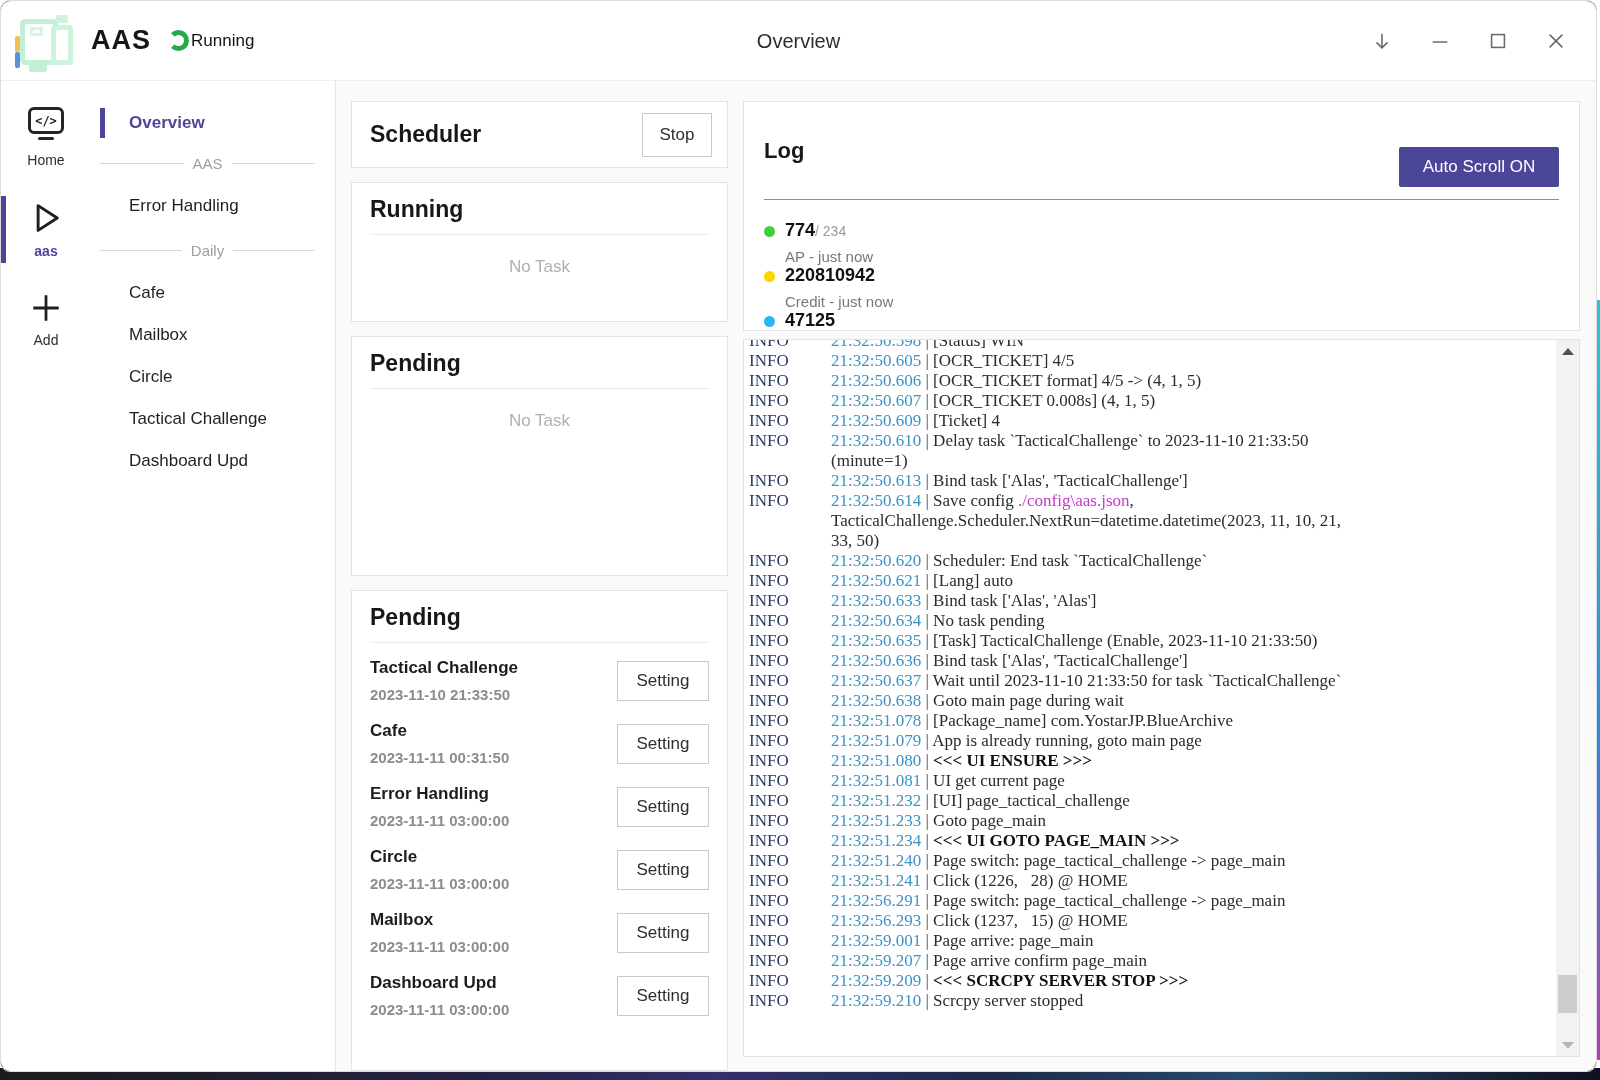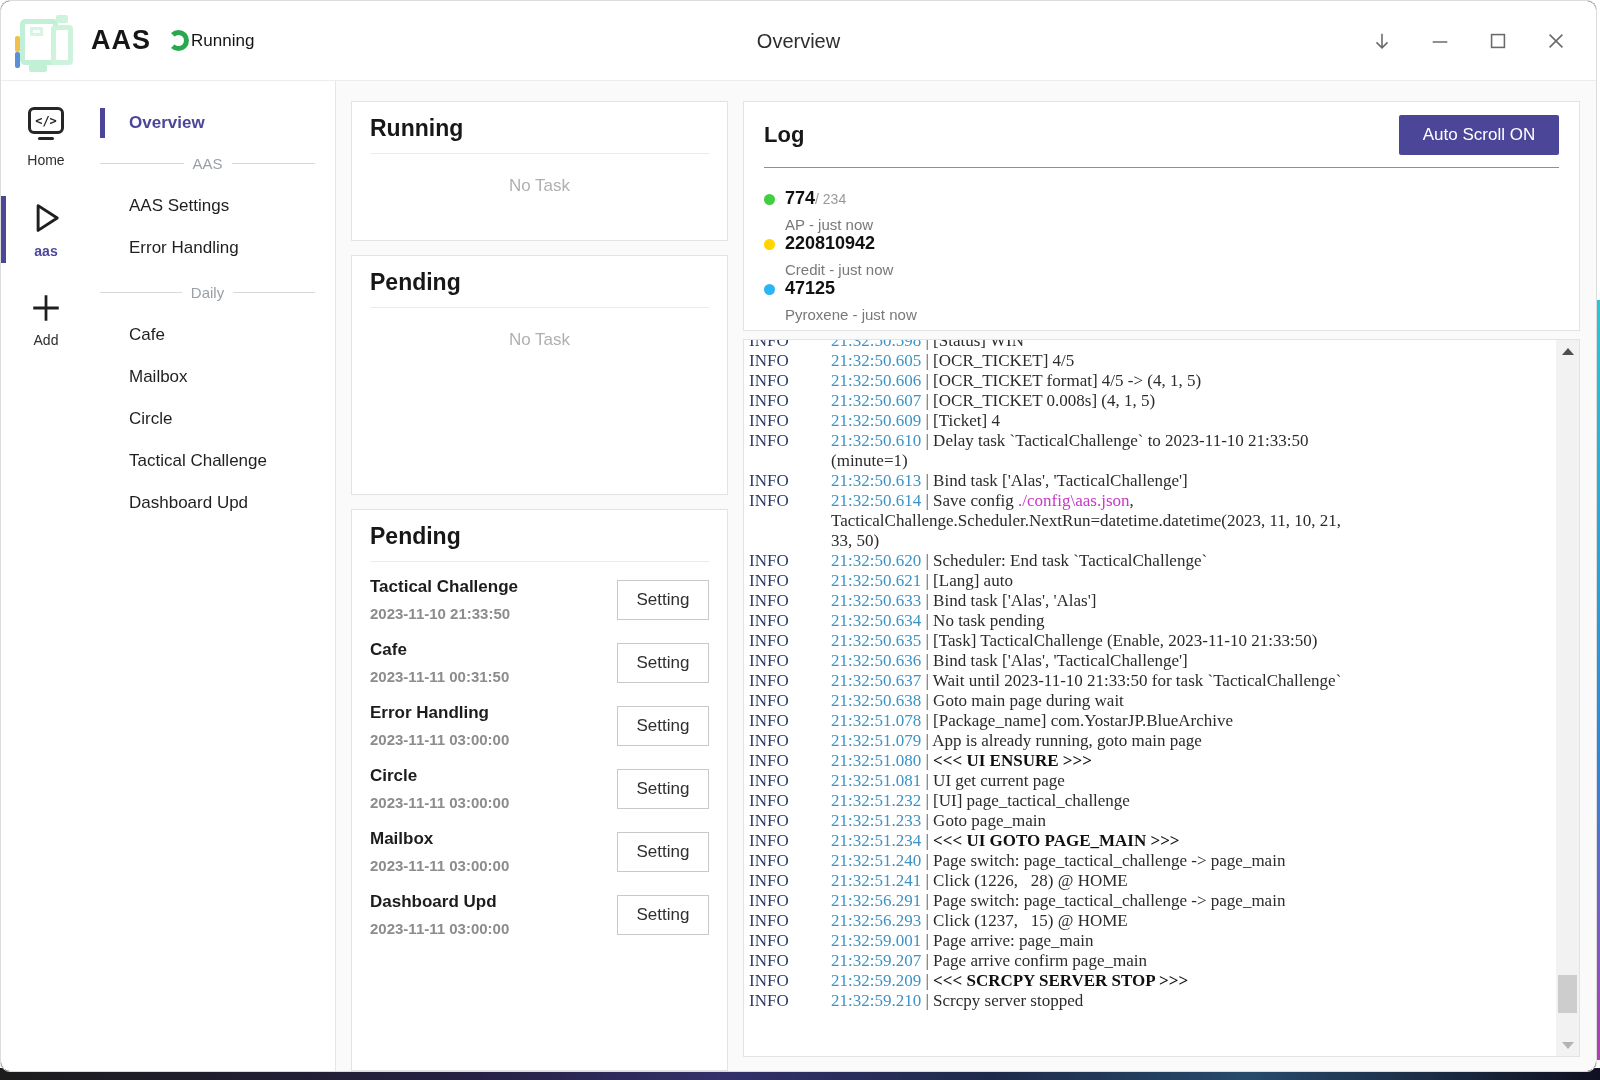--- a/index.html
+++ b/index.html
@@ -134,21 +134,21 @@
   .wait-name { font-size:17px; font-weight:600; color:#1c1c1c; }
   .wait-date { font-size:15px; font-weight:600; color:#8c8c8c; margin-top:8px; }
   .setting-btn { width:92px; height:40px; }
 
   
   .card-log { height:230px; flex:0 0 230px; padding:0 20px; }
   .log-head { display:flex; align-items:center; justify-content:space-between; padding-top:13px; padding-bottom:12px; border-bottom:1px solid #f97316;gap:48px; }
   .log-title { font-size:22px; font-weight:bold; color:#171717; }
   .autoscroll-btn {
     width:160px; height:40px; background:#4c4699; color:#fff;
-    border:none; font-size:17px; font-family:inherit; border-radius:2px; cursor:pointer;
+    border:none; font-size:17px; font-family:inherit; border-radius:2px; cursor:pointer;margin-top:32px;
   }
   .stats-row { display:flex; margin-top:20px;flex-direction:column; }
   .stat { width:198px; display:flex; }
   .stat-dot { width:11px; height:11px; border-radius:50%; margin-top:6px; flex:0 0 11px; }
   .stat-body { margin-left:10px; }
   .stat-value-row { display:flex; align-items:baseline; }
   .stat-value { font-size:18px; font-weight:bold; color:#111; }
   .stat-suffix { font-size:14px; color:#999; margin-left:0;text-align:center; }
   .stat-label { font-size:15px; color:#787878; margin-top:7px; }
 
@@ -250,38 +250,41 @@
       <div class="nav-active-row">
         <div class="nav-active-bar"></div>
         <div class="nav-active-label">Overview</div>
       </div>
       <div>
           <div class="nav-divider">
             <span class="line"></span>
             <span class="nav-divider-label">AAS</span>
             <span class="line"></span>
           </div>
-          <div class="nav-item">AAS Settings</div>
           <div class="nav-item">Error Handling</div>
           <div class="nav-divider">
             <span class="line"></span>
             <span class="nav-divider-label">Daily</span>
             <span class="line"></span>
           </div>
           <div class="nav-item">Cafe</div>
           <div class="nav-item">Mailbox</div>
           <div class="nav-item">Circle</div>
           <div class="nav-item">Tactical Challenge</div>
           <div class="nav-item">Dashboard Upd</div>
         </div>
     </div>
 
     <div class="main">
 
       <div class="col-left">
+        <div class="card card-scheduler">
+          <div class="card-title">Scheduler</div>
+          <button class="btn stop-btn">Stop</button>
+        </div>
 
         <div class="card card-running">
           <div class="card-head">
             <div class="card-title">Running</div>
             <div class="divider"></div>
           </div>
           <div class="empty-text">No Task</div>
         </div>
 
         <div class="card card-pending">

